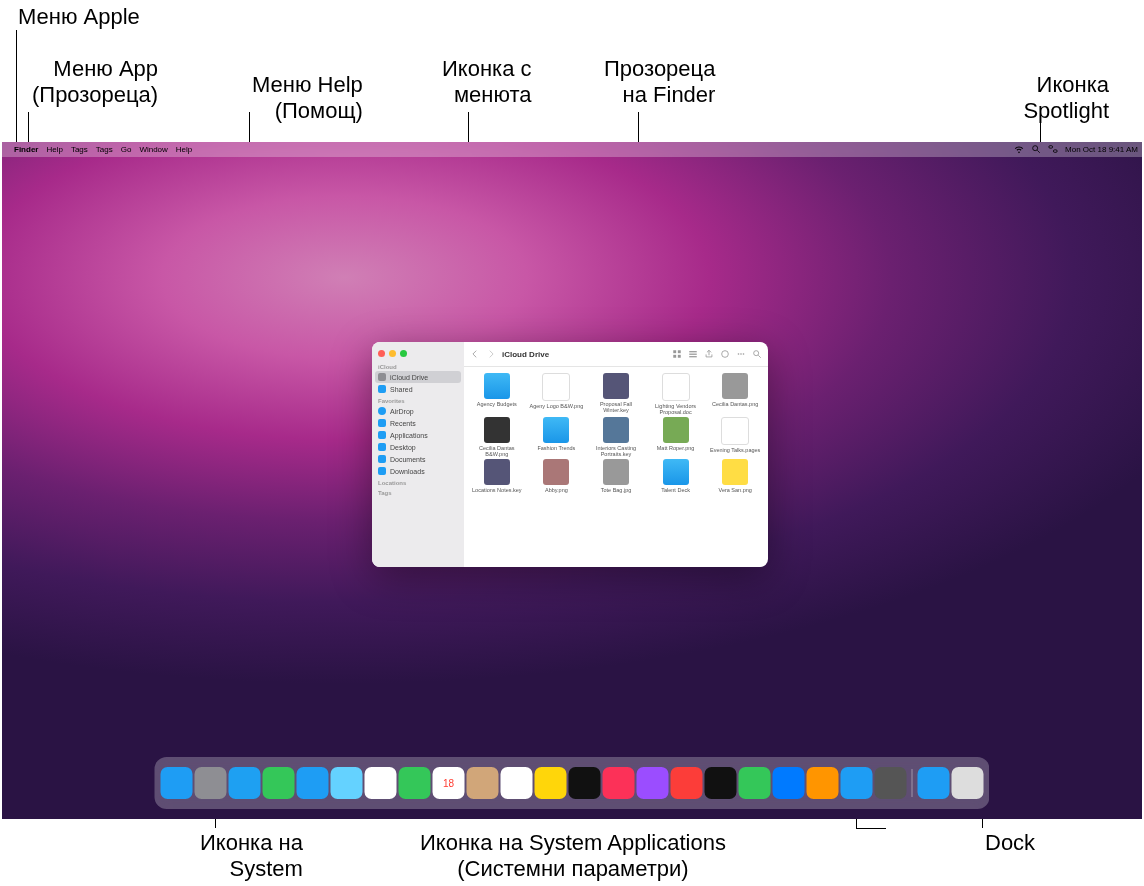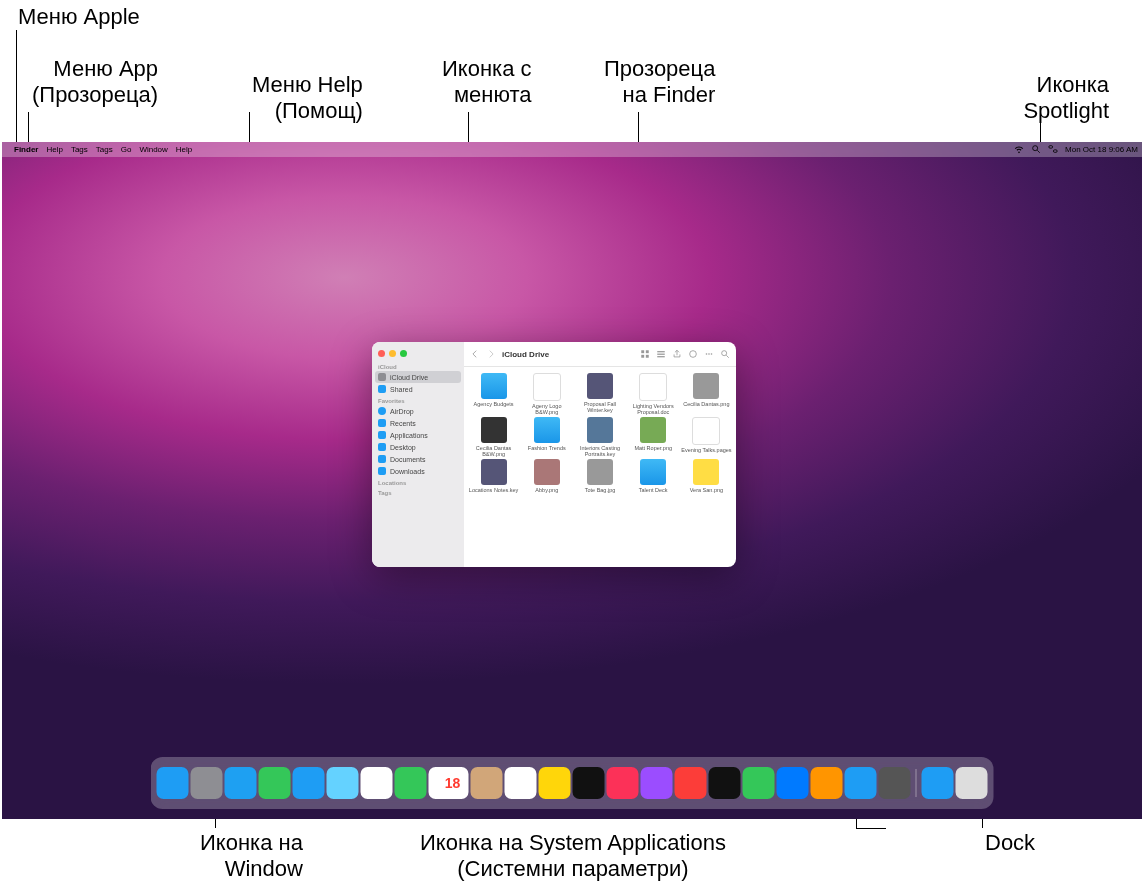--- a/index.html
+++ b/index.html
@@ -9,21 +9,21 @@
 .lead{position:absolute;background:#000}
 .lead.v{width:1px}
 .lead.h{height:1px}
 .screen{position:absolute;left:2px;top:142px;width:1140px;height:677px;background:radial-gradient(ellipse 80% 60% at 30% 20%,#d07fb5 0%,#c857a6 20%,#a72a8a 40%,#6b2070 60%,#40195a 80%,#2a1344 100%);overflow:hidden}
 .menubar{position:absolute;left:0;top:0;width:100%;height:15px;background:rgba(255,255,255,0.28);backdrop-filter:blur(2px);display:flex;align-items:center;font-size:8px;color:#000;padding:0 4px;box-sizing:border-box}
 .menubar .mleft{display:flex;gap:8px;align-items:center}
 .menubar .mright{margin-left:auto;display:flex;gap:7px;align-items:center}
 .menubar .apple{font-size:9px}
 .menubar .bold{font-weight:600}
 .status-ic{width:10px;height:10px;display:inline-block}
-.finder-win{position:absolute;left:370px;top:200px;width:364px;height:225px;background:#fff;border-radius:8px;box-shadow:0 10px 40px rgba(0,0,0,0.4);display:flex;overflow:hidden}
+.finder-win{position:absolute;left:370px;top:200px;width:396px;height:225px;background:#fff;border-radius:8px;box-shadow:0 10px 40px rgba(0,0,0,0.4);display:flex;overflow:hidden}
 .fw-side{width:92px;background:#ecebed;display:flex;flex-direction:column;font-size:7px;color:#444;padding-top:4px}
 .traffic{display:flex;gap:4px;padding:4px 6px}
 .tl-dot{width:7px;height:7px;border-radius:50%}
 .sect{padding:3px 6px 1px;font-size:6px;color:#999;font-weight:600}
 .sitem{padding:2px 6px 2px 6px;display:flex;align-items:center;gap:4px;cursor:default}
 .sitem.sel{background:#d0d0d4;border-radius:3px;margin:0 3px;padding-left:3px}
 .sic{width:8px;height:8px;display:inline-block;border-radius:2px}
 .fw-main{flex:1;display:flex;flex-direction:column}
 .fw-tb{height:24px;border-bottom:1px solid #e5e5e5;display:flex;align-items:center;padding:0 6px;gap:6px;font-size:8px;color:#555}
 .tb-ic{width:10px;height:10px;opacity:0.6}
@@ -48,21 +48,21 @@
 (Прозореца)</div>
 <div class="callout tl" style="left:252px;top:72px;white-space:pre">Меню Help
 (Помощ)</div>
 <div class="callout tl" style="left:442px;top:56px;white-space:pre">Иконка с
 менюта</div>
 <div class="callout tl" style="left:604px;top:56px;white-space:pre">Прозореца
 на Finder</div>
 <div class="callout tr" style="right:35px;top:72px;white-space:pre">Иконка
 Spotlight</div>
 <div class="callout tl" style="left:200px;top:830px;white-space:pre">Иконка на
-Window</div>
+System</div>
 <div class="callout tl" style="left:420px;top:830px;white-space:pre;text-align:center">Иконка на System Applications
 (Системни параметри)</div>
 <div class="callout tl" style="left:985px;top:830px">Dock</div>
 
 <div class="lead v" style="left:16px;top:30px;height:120px"></div>
 <div class="lead v" style="left:28px;top:112px;height:38px"></div>
 <div class="lead h" style="left:193px;top:150px;width:56px"></div>
 <div class="lead v" style="left:249px;top:112px;height:39px"></div>
 <div class="lead v" style="left:468px;top:112px;height:36px"></div>
 <div class="lead v" style="left:638px;top:112px;height:228px"></div>
@@ -91,21 +91,21 @@
             <path d="M12 18a2 2 0 100 4 2 2 0 000-4zm-6-4a8 8 0 0112 0l-2 2a5 5 0 00-8 0zm-4-4a14 14 0 0120 0l-2 2a11 11 0 00-16 0z" fill="#000"></path>
           </svg></span>
       <span><svg class="status-ic" viewBox="0 0 24 24">
             <circle cx="10" cy="10" r="6" fill="none" stroke="#000" stroke-width="2"></circle>
             <line x1="15" y1="15" x2="21" y2="21" stroke="#000" stroke-width="2"></line>
           </svg></span>
       <span><svg class="status-ic" viewBox="0 0 24 24">
             <rect x="2" y="4" width="9" height="6" rx="3" fill="none" stroke="#000" stroke-width="2"></rect>
             <rect x="13" y="14" width="9" height="6" rx="3" fill="none" stroke="#000" stroke-width="2"></rect>
           </svg></span>
-      <span>Mon Oct 18  9:06 AM</span>
+      <span>Mon Oct 18  9:41 AM</span>
     </div>
   </div>
 
   <div class="finder-win">
     <div class="fw-side">
       <div class="traffic">
         <div class="tl-dot" style="background:#ff5f57"></div>
         <div class="tl-dot" style="background:#febc2e"></div>
         <div class="tl-dot" style="background:#28c840"></div>
       </div>
@@ -266,21 +266,21 @@
 
   <div class="dock" id="dock">
       <div class="dapp" style="background: rgb(30, 157, 244);"></div>
       <div class="dapp" style="background: rgb(142, 142, 147);"></div>
       <div class="dapp" style="background: rgb(30, 160, 242);"></div>
       <div class="dapp" style="background: rgb(52, 199, 89);"></div>
       <div class="dapp" style="background: rgb(30, 157, 244);"></div>
       <div class="dapp" style="background: rgb(100, 210, 255);"></div>
       <div class="dapp" style="background: rgb(255, 255, 255);"></div>
       <div class="dapp" style="background: rgb(52, 199, 89);"></div>
-      <div class="dapp" style="background: rgb(255, 255, 255); color: rgb(255, 59, 48); font-size: 14px; font-weight: 700; padding-left: 8px;">18</div>
+      <div class="dapp" style="background: rgb(255, 255, 255); color: rgb(255, 59, 48); font-size: 10px; font-weight: 400;">18</div>
       <div class="dapp" style="background: rgb(209, 166, 121);"></div>
       <div class="dapp" style="background: rgb(255, 255, 255);"></div>
       <div class="dapp" style="background: rgb(255, 214, 10);"></div>
       <div class="dapp" style="background: rgb(17, 17, 17);"></div>
       <div class="dapp" style="background: rgb(252, 49, 88);"></div>
       <div class="dapp" style="background: rgb(155, 77, 255);"></div>
       <div class="dapp" style="background: rgb(252, 61, 57);"></div>
       <div class="dapp" style="background: rgb(17, 17, 17);"></div>
       <div class="dapp" style="background: rgb(52, 199, 89);"></div>
       <div class="dapp" style="background: rgb(0, 122, 255);"></div>

